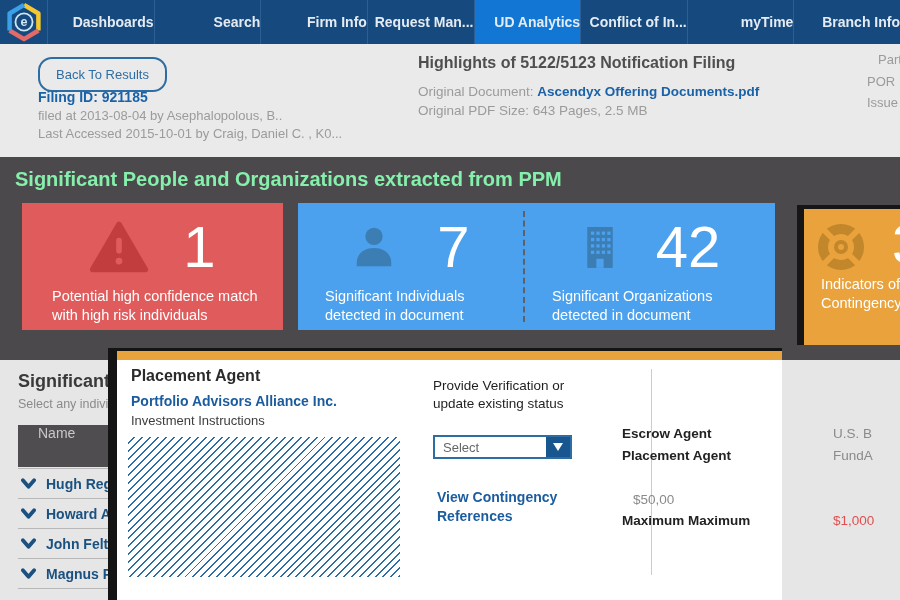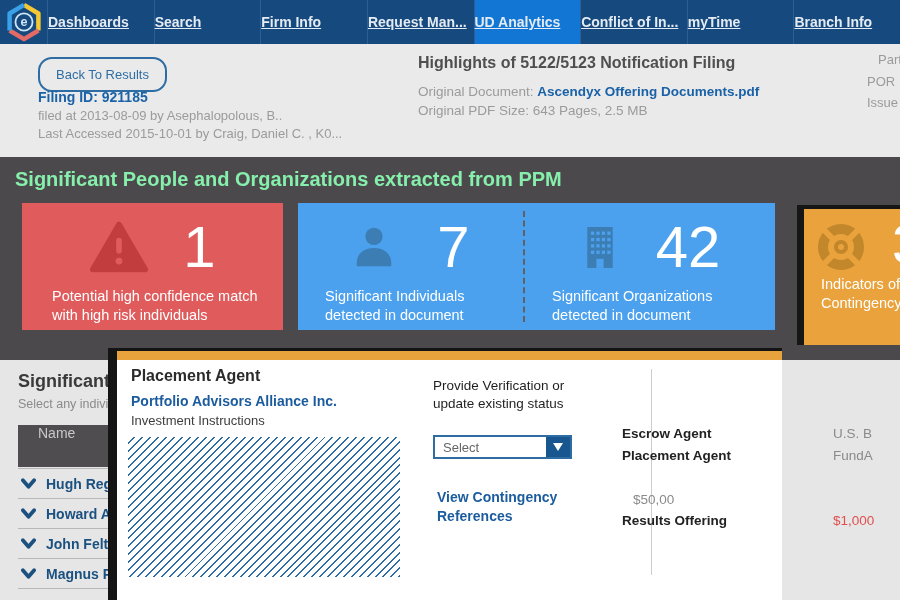--- a/index.html
+++ b/index.html
@@ -3,21 +3,21 @@
 <meta charset="utf-8">
 <style>
   * { margin:0; padding:0; box-sizing:border-box; }
   html,body { width:900px; height:600px; }
   body { font-family:"Liberation Sans", sans-serif; }
   .screen { position:relative; width:900px; height:600px; overflow:hidden; background:#e9e9e9; }
 
   
   .navbar { position:absolute; top:0; left:0; width:900px; height:44px; background:#164a7e; display:flex; z-index:5; }
   .logo-box { width:48px; height:44px; display:flex; align-items:center; justify-content:center; border-right:1px solid #2d5f95; position:relative; }
-  .nav-tab { flex:1; display:flex; align-items:center; justify-content:flex-start; color:#e4ebf3; font-size:14px; font-weight:bold; border-right:1px solid #2d5f95; cursor:pointer; white-space:nowrap;text-decoration:underline; }
+  .nav-tab { flex:1; display:flex; align-items:center; justify-content:flex-end; color:#e4ebf3; font-size:14px; font-weight:bold; border-right:1px solid #2d5f95; cursor:pointer; white-space:nowrap; }
   .nav-tab:last-child { border-right:none; }
   .nav-tab.active { background:#1277d4; }
 
   
   .header { position:absolute; top:44px; left:0; width:900px; height:113px; background:#eaeaea; }
   .back-btn { position:absolute; left:38px; top:13px; padding:8px 16px; border:2px solid #2e6da4; border-radius:14px; color:#2e6da4; font-size:13px; background:transparent; font-family:inherit; cursor:pointer; }
   .filing-id { position:absolute; left:38px; top:45px; color:#1a62a8; font-weight:bold; font-size:14px; }
   .filed-at { position:absolute; left:38px; top:64px; color:#9b9b9b; font-size:13px; }
   .last-accessed { position:absolute; left:38px; top:82px; color:#9b9b9b; font-size:13px; }
   .doc-title { position:absolute; left:418px; top:10px; color:#4f4f4f; font-size:16px; font-weight:bold; }
@@ -112,21 +112,21 @@
         <span>myTime</span>
       </div>
     <div class="nav-tab">
         <span>Branch Info</span>
       </div>
   </nav>
 
   <section class="header">
     <button class="back-btn">Back To Results</button>
     <div class="filing-id">Filing ID: 921185</div>
-    <div class="filed-at">filed at 2013-08-09 by Asephalopolous, B..</div>
+    <div class="filed-at">filed at 2013-08-04 by Asephalopolous, B..</div>
     <div class="last-accessed">Last Accessed 2015-10-01 by Craig, Daniel C. , K0...</div>
     <div class="doc-title">Highlights of 5122/5123 Notification Filing</div>
     <div class="orig-doc">
       <span>Original Document:</span>
       <a href="#">Ascendyx Offering Documents.pdf</a>
     </div>
     <div class="pdf-size">Original PDF Size: 643 Pages,  2.5 MB</div>
     <div class="frag frag0">Parti</div>
     <div class="frag frag1">POR</div>
     <div class="frag frag2">Issue</div>
@@ -277,18 +277,18 @@
       <span class="d-value">U.S. B</span>
     </div>
     <div class="detail-row dr1">
       <span class="d-label">Placement Agent</span>
       <span class="d-value">FundA</span>
     </div>
     <div class="detail-row dr2">
       <span class="d-value">$50,00</span>
     </div>
     <div class="detail-row dr3">
-      <span class="d-label">Results Offering</span>
+      <span class="d-label">Maximum Maximum</span>
       <span class="d-value red">$1,000</span>
     </div>
   </section>
 
 </div>
 
 </body></html>

